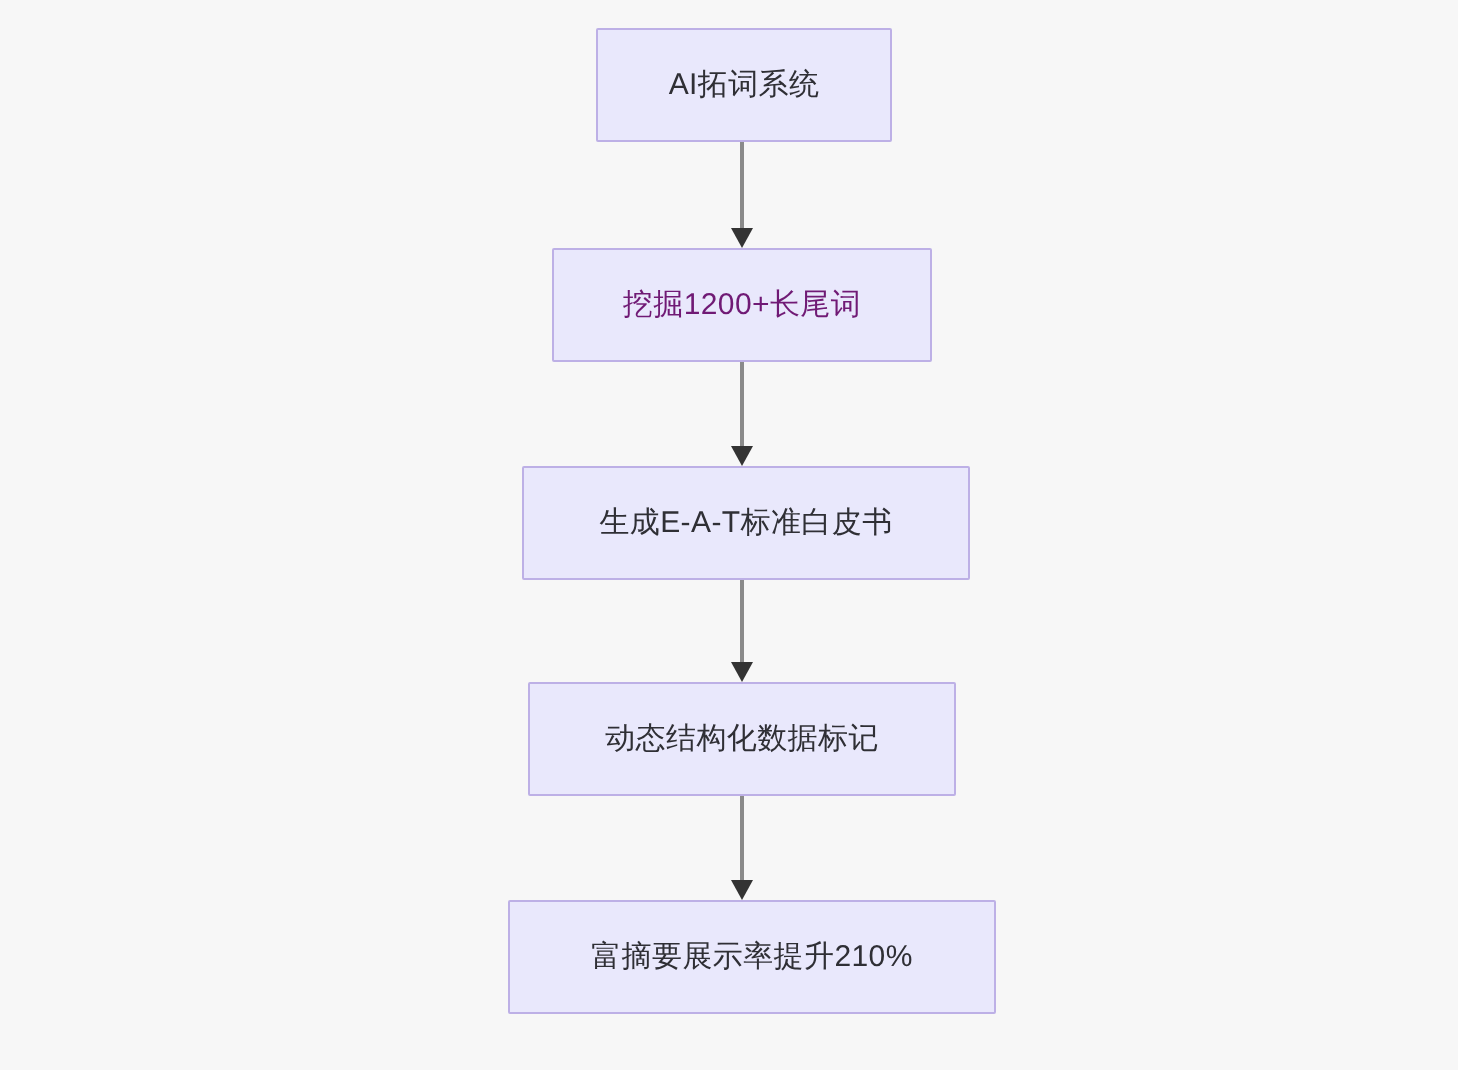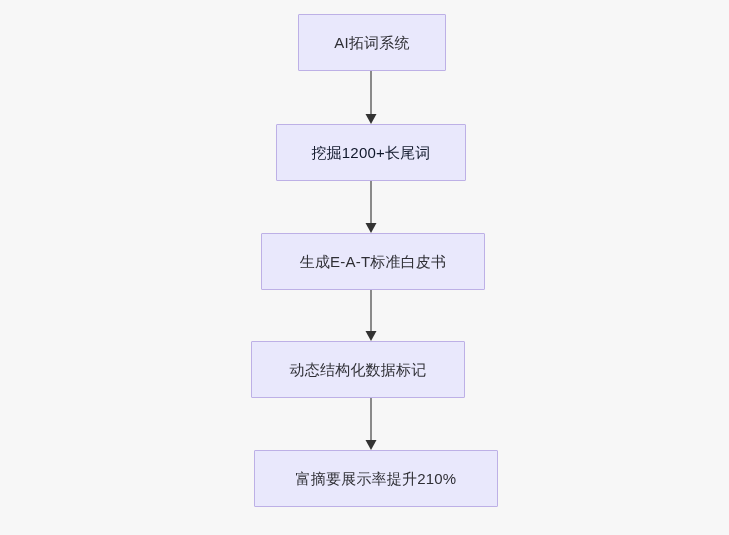--- a/index.html
+++ b/index.html
@@ -47,27 +47,27 @@
   }
 </style>
 </head>
 <body>
 
 <div id="flowchart-canvas">
 
   <div class="node" id="node-1" style="left: 298px; top: 14px; width: 148px; height: 57px; background: rgb(233, 232, 252); border-color: rgb(189, 176, 230); color: rgb(47, 47, 53);">
     <span class="node-label">AI拓词系统</span>
   </div>
-  <div class="node" id="node-2" style="left: 276px; top: 124px; width: 190px; height: 57px; background: rgb(233, 232, 252); border-color: rgb(189, 176, 230); color: #0f172a;">
+  <div class="node" id="node-2" style="left: 276px; top: 124px; width: 190px; height: 57px; background: rgb(233, 232, 252); border-color: rgb(189, 176, 230); color: #701a75;">
     <span class="node-label">挖掘1200+长尾词</span>
   </div>
   <div class="node" id="node-3" style="left: 261px; top: 233px; width: 224px; height: 57px; background: rgb(233, 232, 252); border-color: rgb(189, 176, 230); color: rgb(47, 47, 53);">
     <span class="node-label">生成E-A-T标准白皮书</span>
   </div>
-  <div class="node" id="node-4" style="left: 251px; top: 341px; width: 214px; height: 57px; background: rgb(233, 232, 252); border-color: rgb(189, 176, 230); color: rgb(47, 47, 53);">
+  <div class="node" id="node-4" style="left: 264px; top: 341px; width: 214px; height: 57px; background: rgb(233, 232, 252); border-color: rgb(189, 176, 230); color: rgb(47, 47, 53);">
     <span class="node-label">动态结构化数据标记</span>
   </div>
   <div class="node" id="node-5" style="left: 254px; top: 450px; width: 244px; height: 57px; background: rgb(233, 232, 252); border-color: rgb(189, 176, 230); color: rgb(47, 47, 53);">
     <span class="node-label">富摘要展示率提升210%</span>
   </div>
 
   <div class="connector" id="edge-1" style="left: 363px; top: 71px; width: 16px; height: 53px;">
       <svg width="16" height="53">
         <line x1="8" y1="0" x2="8" y2="43" stroke="#8a8a8a" stroke-width="2"></line>
         <polygon points="2.5,43 13.5,43 8,53" fill="#333333"></polygon>

